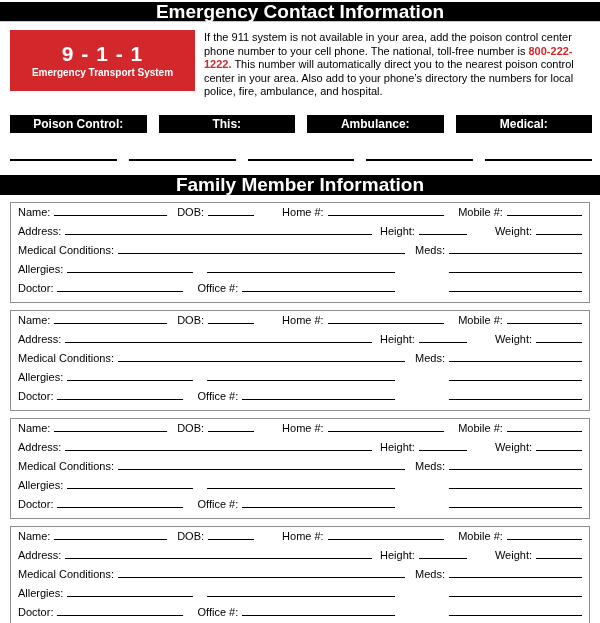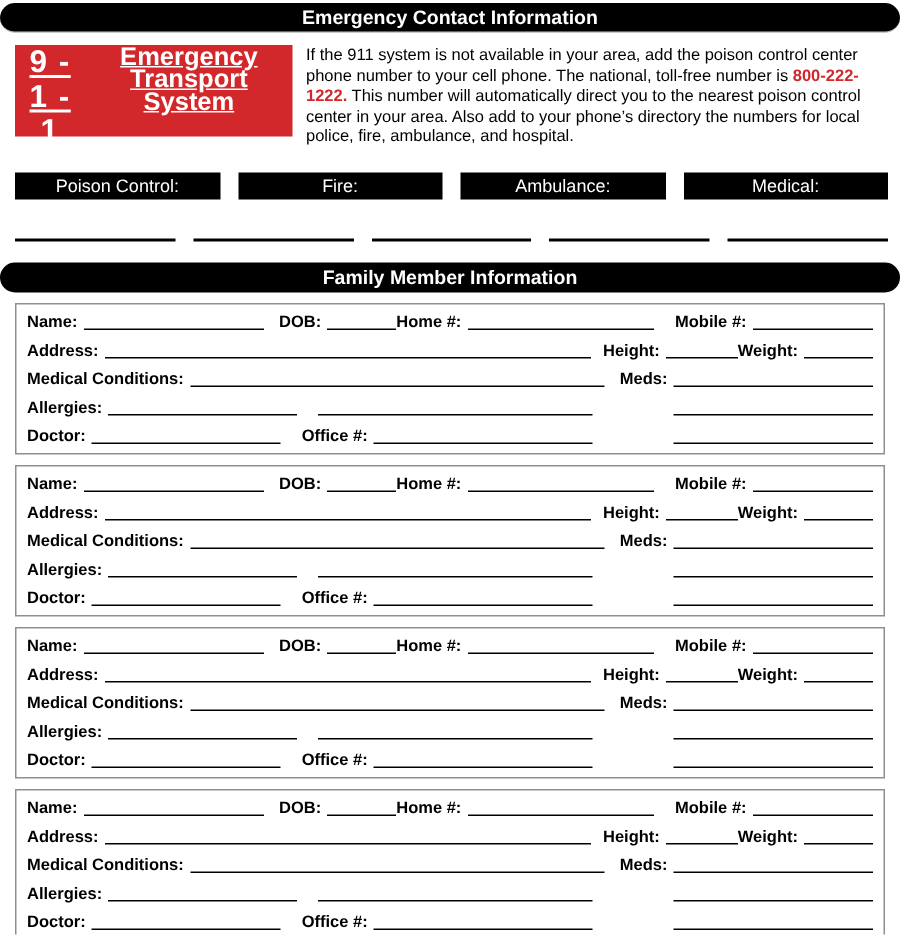--- a/index.html
+++ b/index.html
@@ -4,89 +4,88 @@
 <style>
   :root { --accent-red: #D2272B; --bar-black: #000000; }
   * { box-sizing: border-box; }
   html,body { margin:0; padding:0; }
   body {
     width:600px; height:623px; background:#fff; overflow:hidden;
     font-family:"Liberation Sans", sans-serif; color:#000;
   }
   .bar {
     background:var(--bar-black); color:#fff; font-weight:bold;
-    text-align:center; height:20px; line-height:20px; font-size:13px;border-radius:10px;
+    text-align:center; height:20px; line-height:20px; font-size:19px;
   }
   .top-bar { margin-top:2px; border-bottom:1px solid #c9c9c9; }
   .family-bar { margin-top:14px; }
 
   
   .intro { display:flex; margin:8px 10px 0 10px; gap:9px; }
   .red-box {
     width:185px; height:61px; background:var(--accent-red); color:#fff;
-    display:flex; flex-direction:row; text-align:center;
+    display:flex; flex-direction:column; justify-content:center; text-align:center;
     flex-shrink:0;
-    text-decoration:underline;
   }
   .nine11 { font-size:21px; font-weight:bold; letter-spacing:1px; line-height:23px; }
   .nine-words { font-size:11px; font-weight:bold; line-height:13px; }
-  .ets { font-size:17px; font-weight:bold; line-height:15px; }
+  .ets { font-size:10px; font-weight:bold; line-height:15px; }
   .intro-text { flex:1; font-size:11px; line-height:13.5px; padding-top:1px; }
   .phone-red { color:var(--accent-red); font-weight:bold; }
 
   
   .contacts-row { display:flex; gap:12px; margin:16px 8px 0 10px; }
   .contact-box {
-    flex:1; background:var(--bar-black); color:#fff; font-weight:normal;
+    flex:1; background:var(--bar-black); color:#fff; font-weight:bold;
     font-size:12px; height:18px; line-height:18px; text-align:center;
   }
   .contact-lines { display:flex; gap:12px; margin:26px 8px 0 10px; }
   .contact-line { flex:1; border-bottom:2px solid #000; height:2px; }
 
   
   .member-block {
     margin:7px 10px 0 10px; border:1px solid #8f8f8f; height:101px;
     padding:3px 7px 0 7px; background:#fff;
   }
-  .m-row { display:flex; align-items:center; height:19px; font-size:11px; white-space:nowrap;font-weight:bold; }
+  .m-row { display:flex; align-items:flex-start; height:19px; font-size:11px; white-space:nowrap; }
   .m-lbl { flex-shrink:0; }
   .u { border-bottom:1.5px solid #000; height:10px; margin-left:4px; flex-shrink:0; }
   .u-name   { flex:1.5 1 0; }
   .u-dob    { width:46px; }
   .u-home   { flex:1.55 1 0; }
   .u-mobile { flex:1 1 0; }
   .u-address{ flex:1 1 0; }
   .u-hw     { width:48px; }
   .u-wt     { width:46px; }
   .u-medical{ flex:1 1 0; }
   .u-right  { width:133px; }
   .u-allergy{ width:126px; }
   .u-mid    { flex:1 1 0; margin-left:14px; }
   .u-doctor { width:126px; }
   .u-office { flex:1 1 0; }
   .spacer50 { width:50px; flex-shrink:0; }
   .ml8 { margin-left:8px; } .ml10 { margin-left:10px; }
-  .ml12 { margin-left:0; } .ml14 { margin-left:14px; }
+  .ml12 { margin-left:28px; } .ml14 { margin-left:14px; }
 </style>
 </head>
 <body>
 
 <div class="bar top-bar">Emergency Contact Information</div>
 
 <div class="intro">
   <div class="red-box">
     <div class="nine11">9 - 1 - 1</div>
     <div class="ets">Emergency Transport System</div>
   </div>
   <div class="intro-text"><span>If the 911 system is not available in your area, add the poison control center phone number to your cell phone. The national, toll-free number is </span><span class="phone-red">800-222-1222.</span><span> This number will automatically direct you to the nearest poison control center in your area. Also add to your phone’s directory the numbers for local police, fire, ambulance, and hospital.</span></div>
 </div>
 
 <div class="contacts-row" id="contact-boxes">
     <div class="contact-box">Poison Control:</div>
-    <div class="contact-box">Fire:</div>
+    <div class="contact-box">This:</div>
     <div class="contact-box">Ambulance:</div>
     <div class="contact-box">Medical:</div>
   </div>
 <div class="contact-lines" id="contact-lines">
     <div class="contact-line"></div>
     <div class="contact-line"></div>
     <div class="contact-line"></div>
     <div class="contact-line"></div>
     <div class="contact-line"></div>
   </div>

